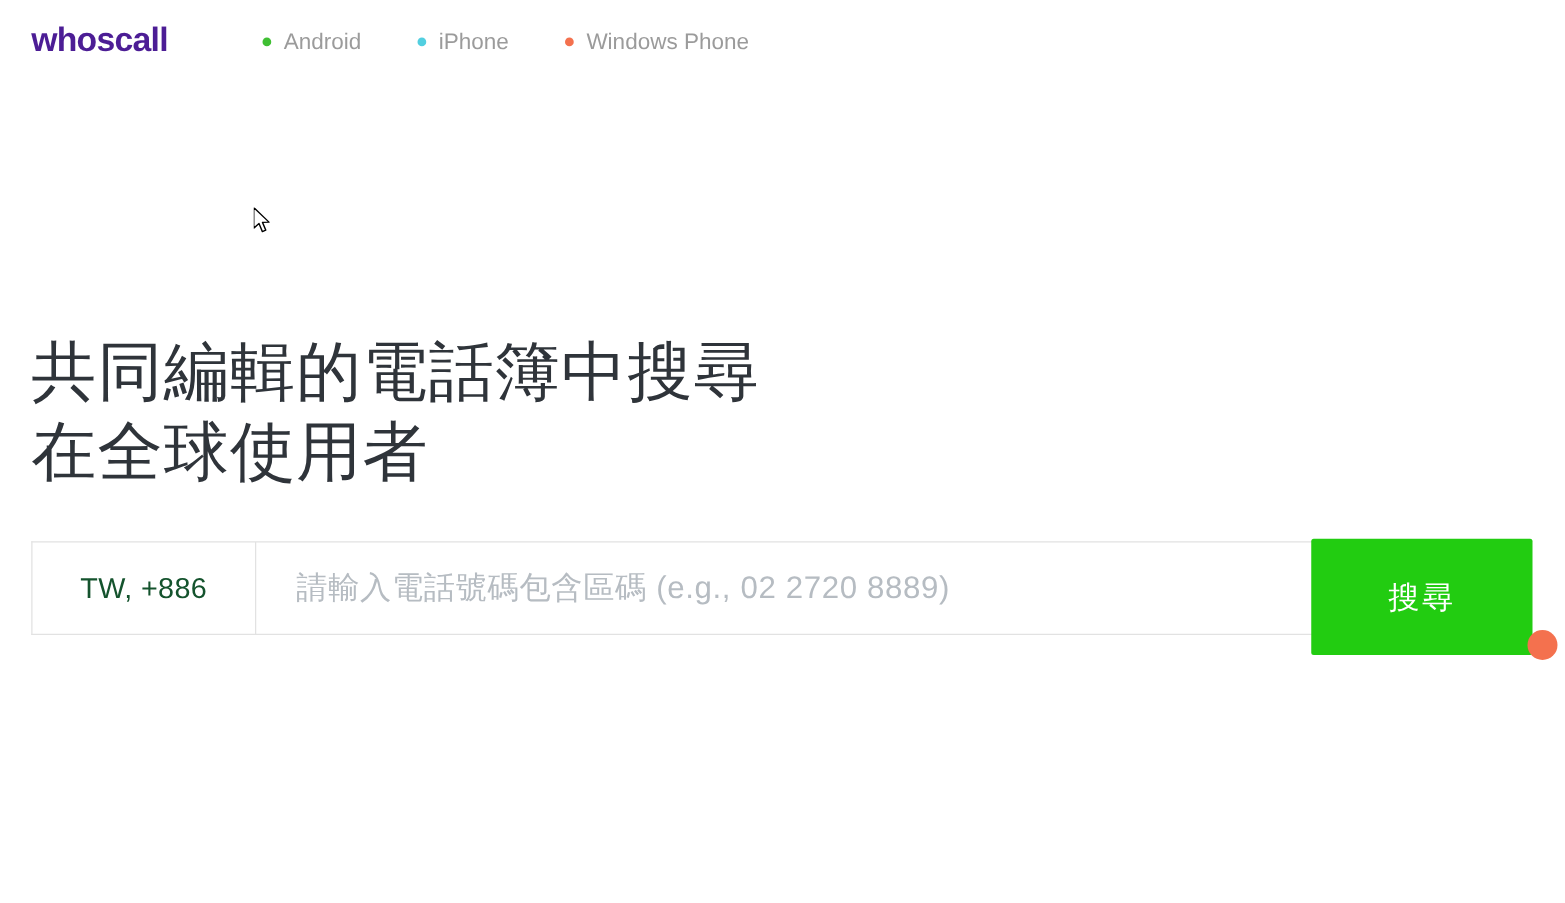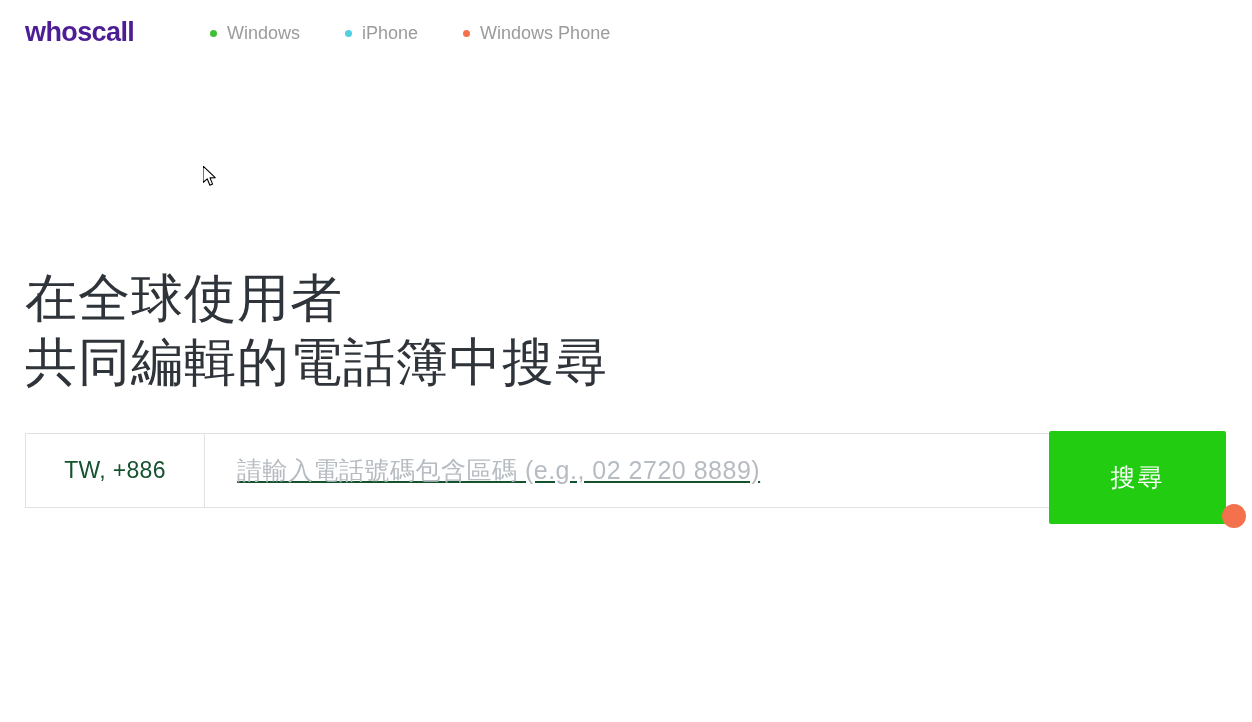--- a/index.html
+++ b/index.html
@@ -120,21 +120,20 @@
   .phone-input {
     border: none;
     outline: none;
     width: 100%;
     font-family: "Liberation Sans", "DejaVu Sans", sans-serif;
     font-size: 25px;
     color: #14532d;
     background: transparent;
     padding: 0;
     letter-spacing: 0.5px;
-    text-decoration: underline;
   }
   .phone-input::placeholder {
     color: #b6bcc2;
     opacity: 1;
   }
   .search-button {
     position: absolute;
     left: 1024px;
     top: -2px;
     width: 177px;
@@ -178,39 +177,39 @@
 <body>
 
 <div class="header">
 
   <div class="logo">whoscall</div>
 
   <div class="nav">
 
     <div class="nav-item">
       <span class="nav-dot" style="background:#3fbf33;"></span>
-      <span class="nav-label">Windows</span>
+      <span class="nav-label">Android</span>
     </div>
 
     <div class="nav-item">
       <span class="nav-dot" style="background:#52cfe0;"></span>
       <span class="nav-label">iPhone</span>
     </div>
 
     <div class="nav-item">
       <span class="nav-dot" style="background:#f4714e;"></span>
       <span class="nav-label">Windows Phone</span>
     </div>
 
   </div>
 </div>
 
 <div class="hero">
+  <div class="hero-line">共同編輯的電話簿中搜尋</div>
   <div class="hero-line">在全球使用者</div>
-  <div class="hero-line">共同編輯的電話簿中搜尋</div>
 </div>
 
 <div class="searchbar">
 
   <div class="country-select">
     <span class="country-label">TW, +886</span>
   </div>
 
   <div class="phone-field">
     <input class="phone-input" type="text" placeholder="請輸入電話號碼包含區碼 (e.g., 02 2720 8889)" style="">

